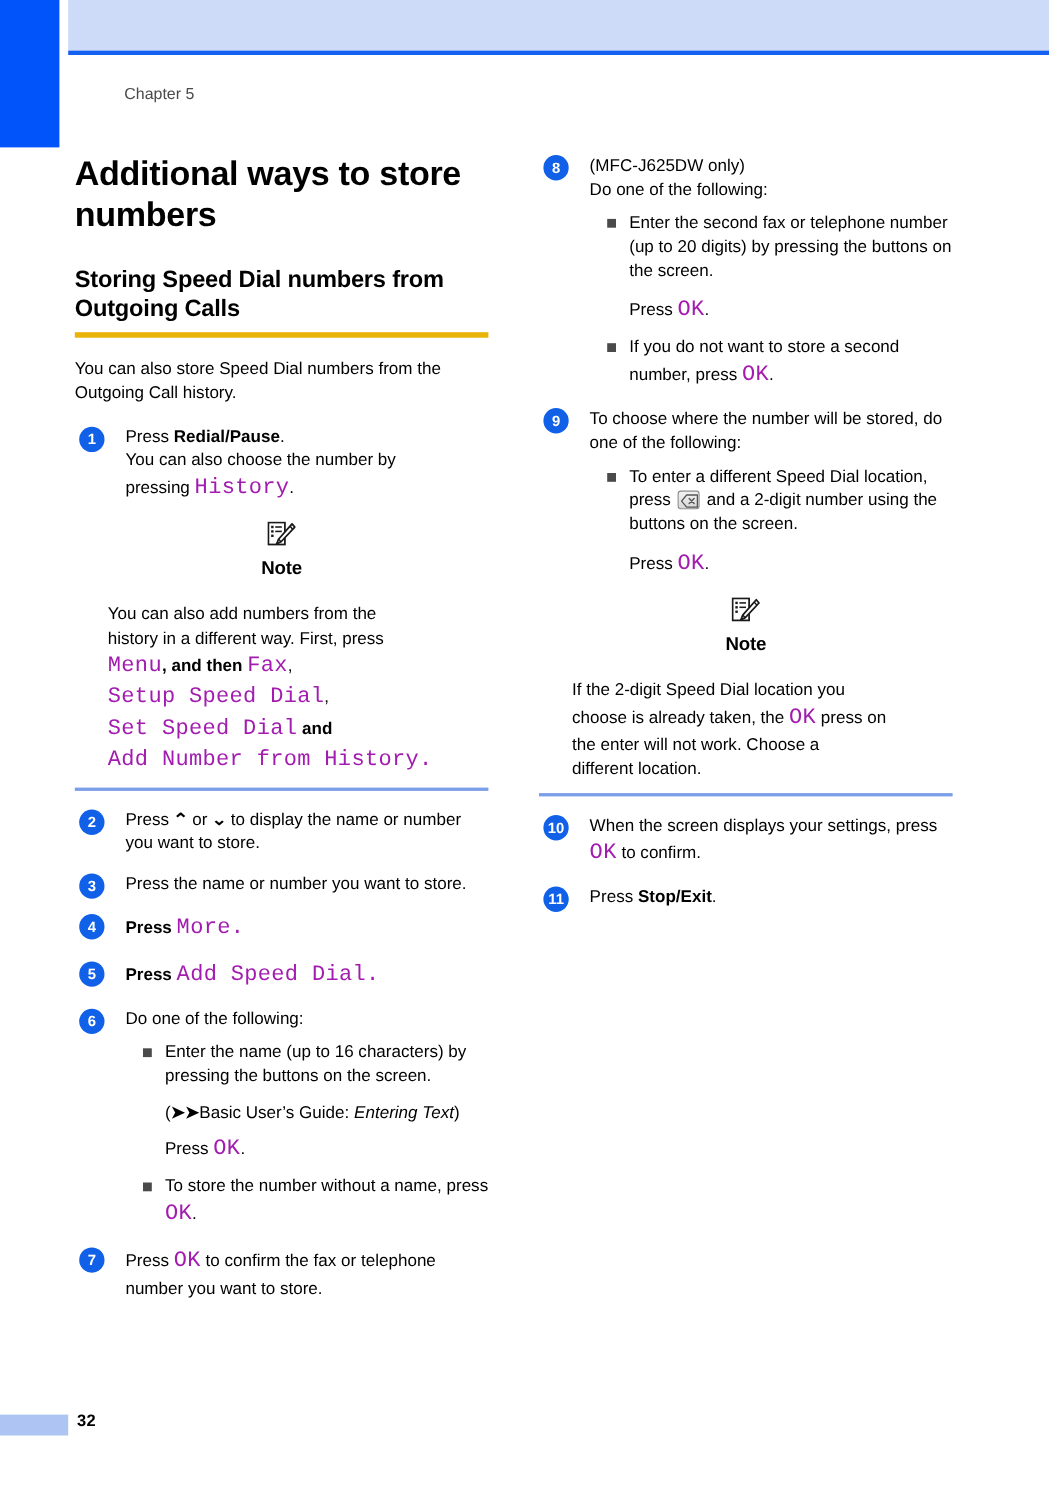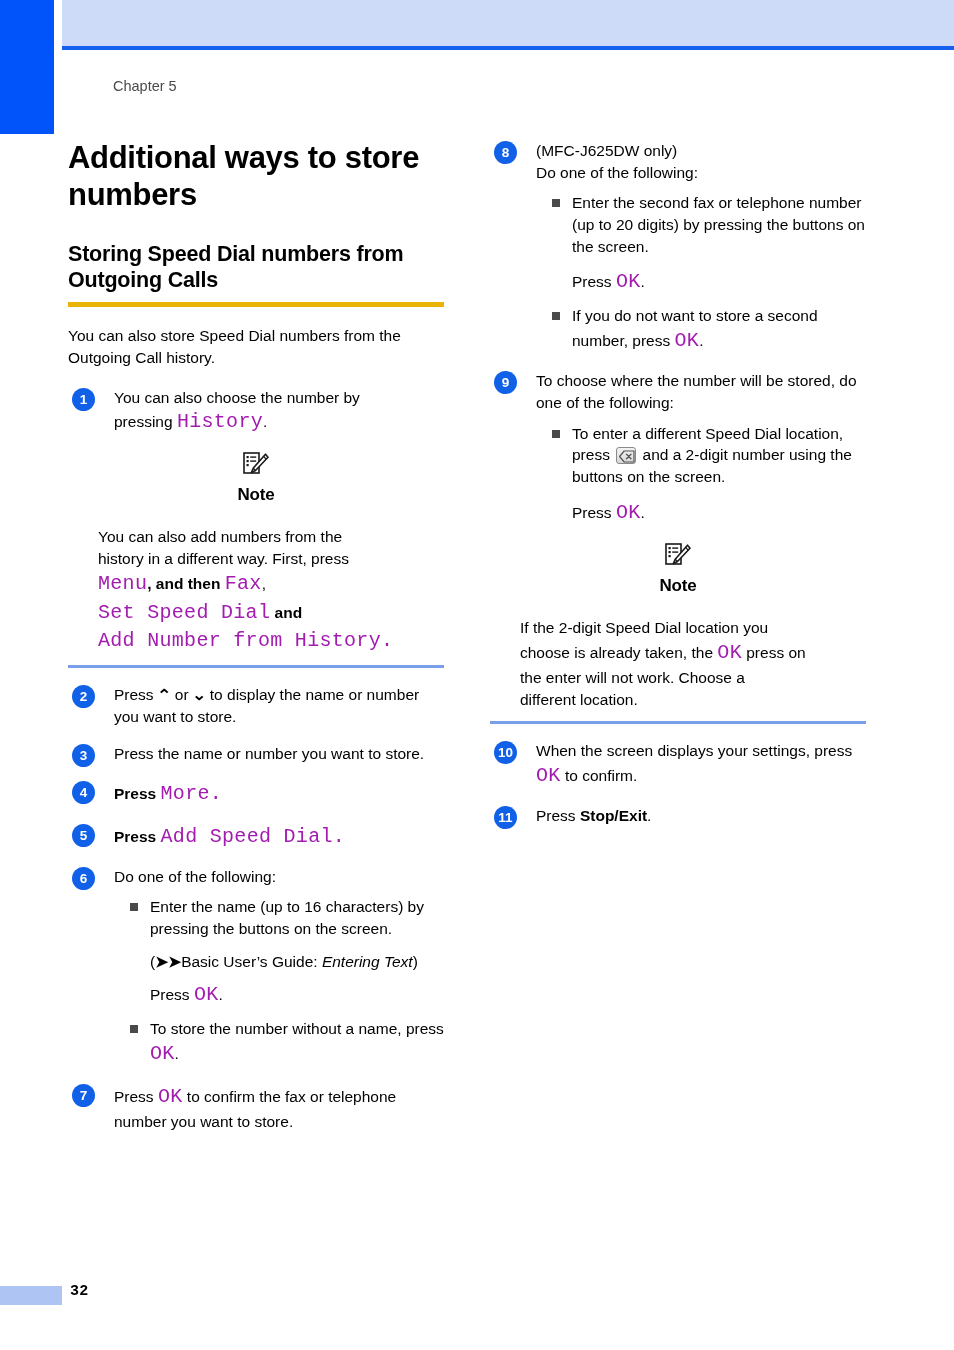--- a/index.html
+++ b/index.html
@@ -41,21 +41,20 @@
     left: 0; top: 1286px;
     width: 62px; height: 19px;
     background: #aec5f4;
   }
   .page-number {
     position: absolute;
     left: 70px; top: 1283px;
     font-size: 15px;
     font-weight: bold;
     letter-spacing: .2px;
-    font-family: Liberation Mono, monospace;
   }
   .chapter-label {
     position: absolute;
     left: 113px; top: 78px;
     font-size: 14.5px;
     color: #4a4a4a;
   }
 
   
   .col {
@@ -217,20 +216,21 @@
 
 <div class="col col-left">
 
   <h1>Additional ways to store numbers</h1>
   <h2>Storing Speed Dial numbers from Outgoing Calls</h2>
 
   <p class="intro">You can also store Speed Dial numbers from the Outgoing Call history.</p>
 
   <div class="step">
     <span class="num">1</span>
+    <span class="line"><span>Press </span><b>Redial/Pause</b><span>.</span></span>
     <span class="line">You can also choose the number by</span>
     <span class="line"><span>pressing </span><span class="lcd">History</span><span>.</span></span>
   </div>
 
   <div class="note">
     <div class="note-head">
       <span class="note-icon">
         <svg width="26" height="24" viewBox="0 0 26 24">
           <rect x="1" y="1" width="15" height="20" fill="#ffffff" stroke="#1a1a1a" stroke-width="1.6"></rect>
           <rect x="3.5" y="4" width="2.2" height="2.2" fill="#1a1a1a"></rect>
@@ -243,20 +243,21 @@
           <path d="M10.2 16.2 L12.5 18.5" stroke="#1a1a1a" stroke-width="1.3"></path>
         </svg>
       </span>
       <span class="note-title">Note</span>
       <span class="note-rule"></span>
     </div>
     <div class="note-body">
       <span class="ln">You can also add numbers from the</span>
       <span class="ln">history in a different way. First, press</span>
       <span class="ln"><span class="lcd">Menu</span><b>, and then </b><span class="lcd">Fax</span><span>,</span></span>
+      <span class="ln"><span class="lcd">Setup Speed Dial</span><span>,</span></span>
       <span class="ln"><span class="lcd">Set Speed Dial</span><b> and</b></span>
       <span class="ln"><span class="lcd">Add Number from History</span><span class="lcd">.</span></span>
     </div>
   </div>
 
   <div class="step">
     <span class="num">2</span>
     <span>Press </span><span class="arrow-gl">⌃</span><span> or </span><span class="arrow-gl">⌄</span><span> to display the name or number you want to store.</span>
   </div>
 

